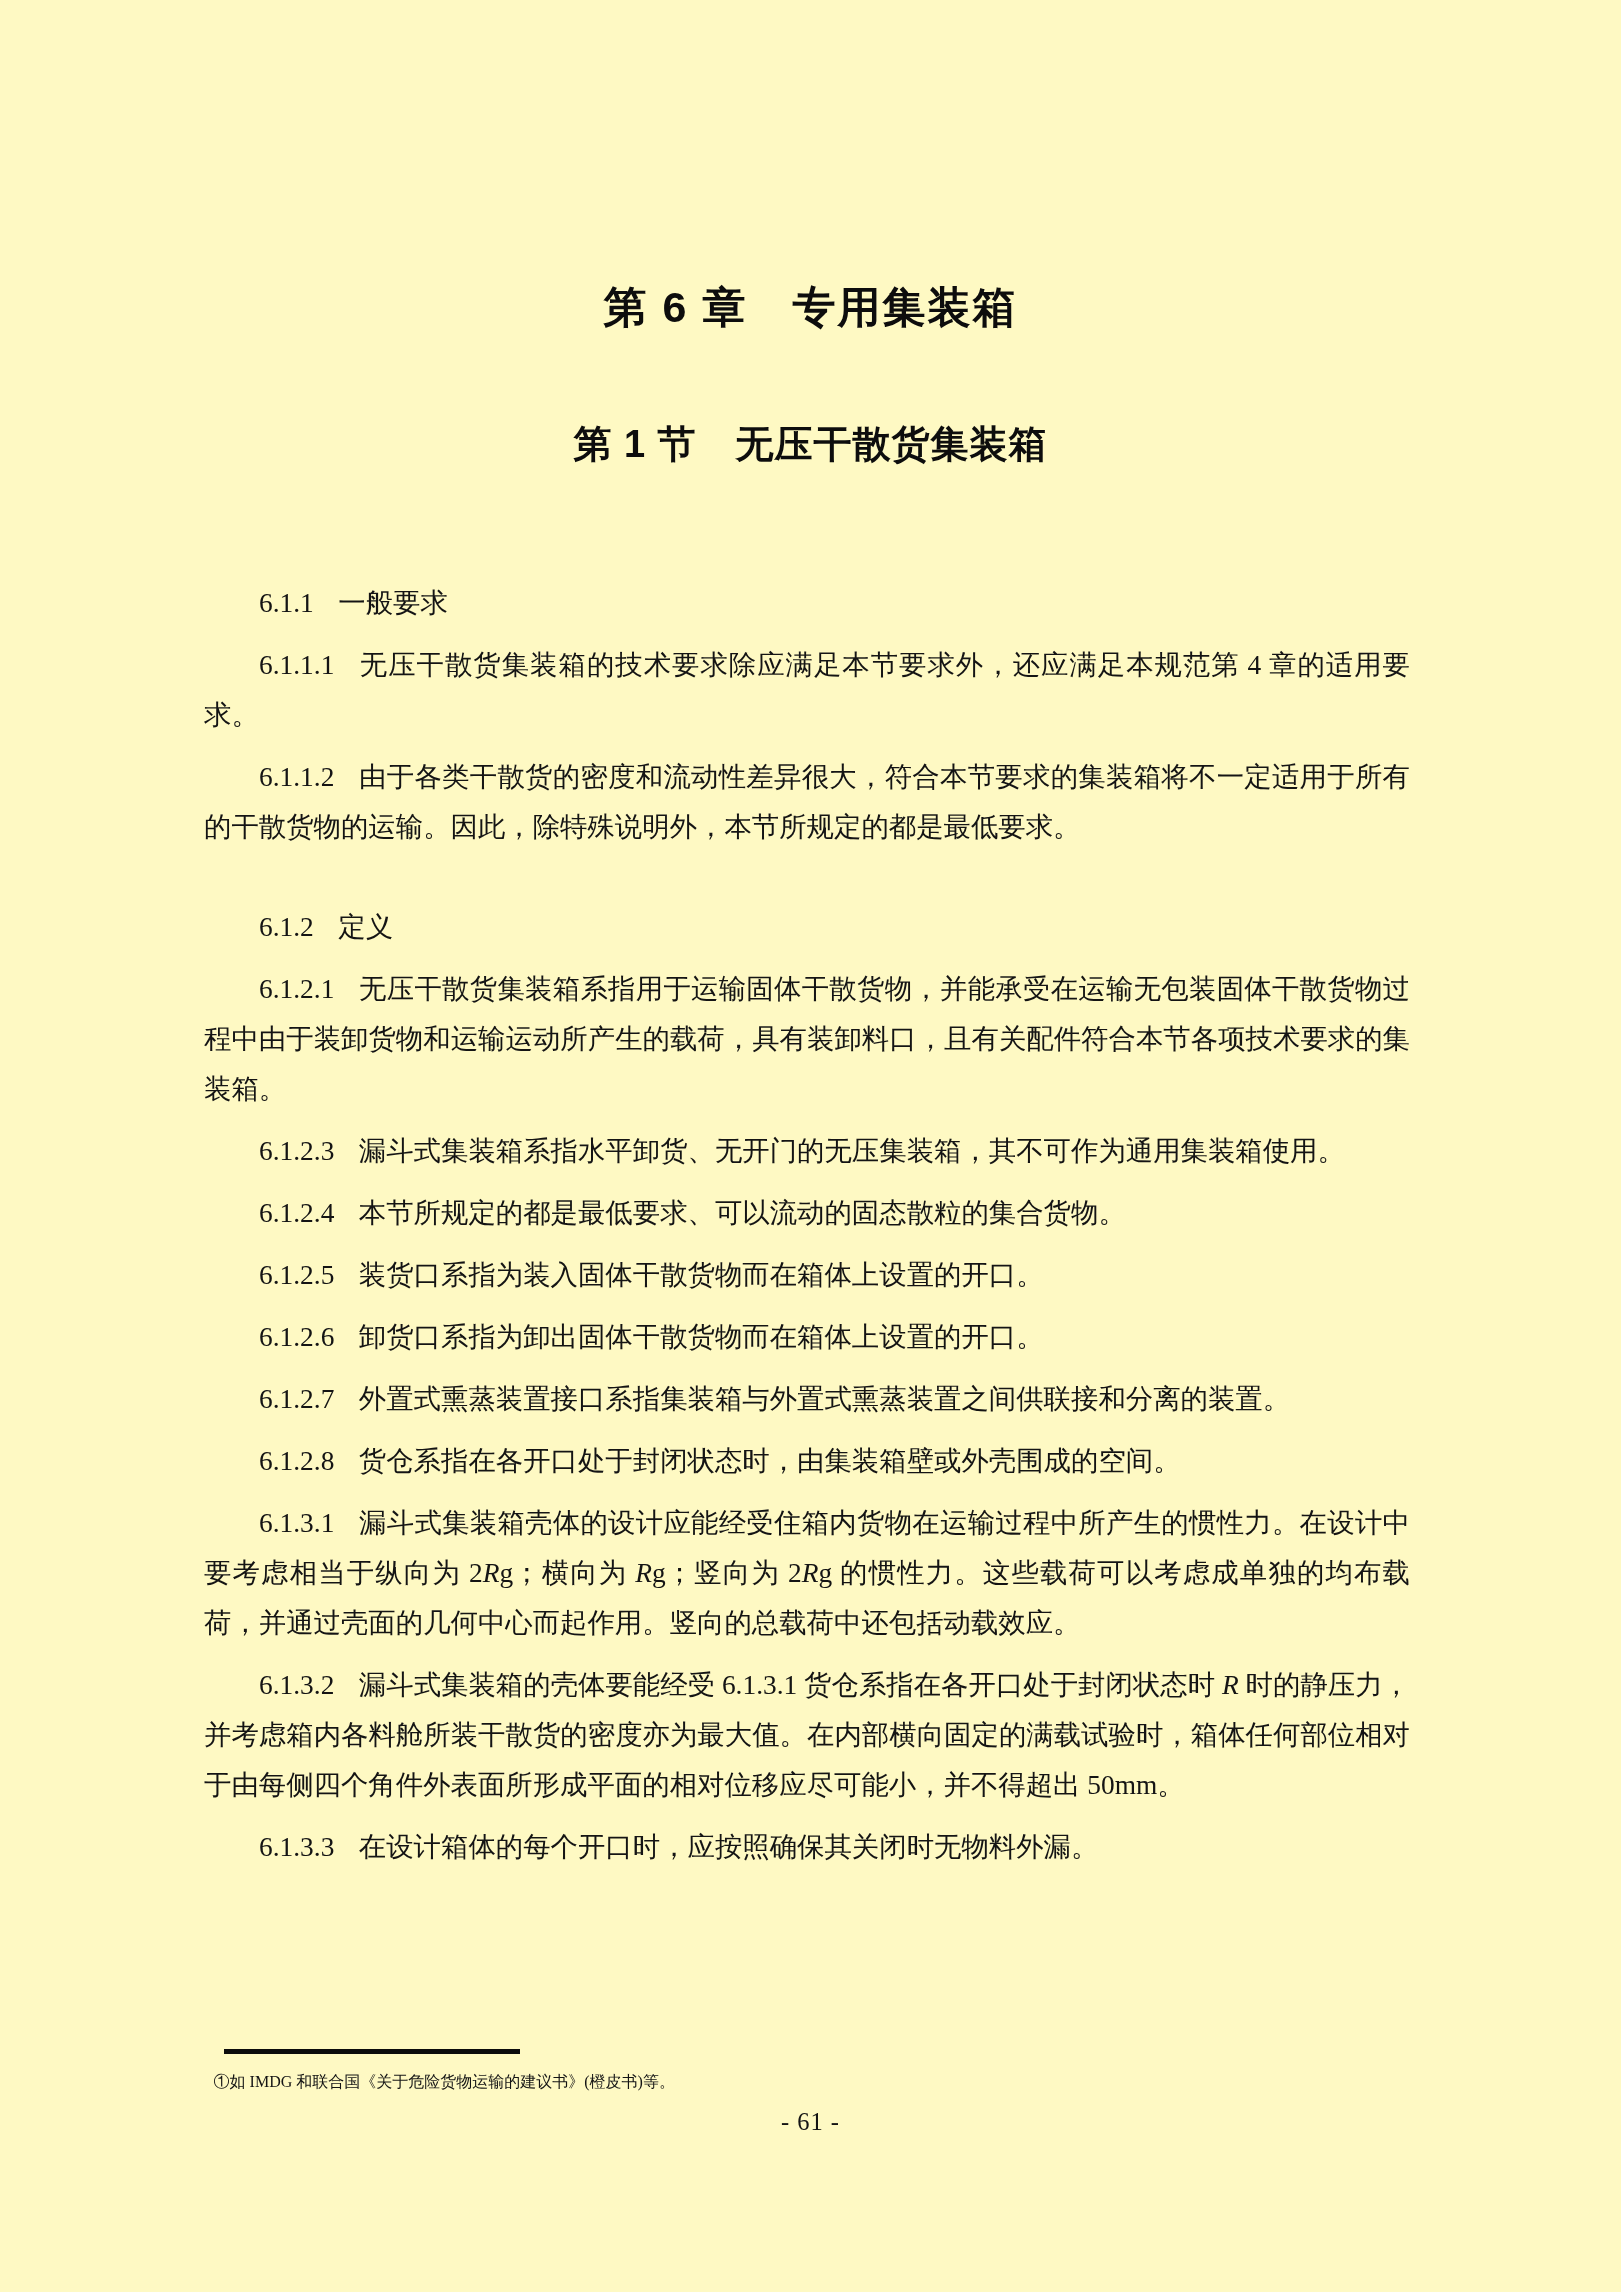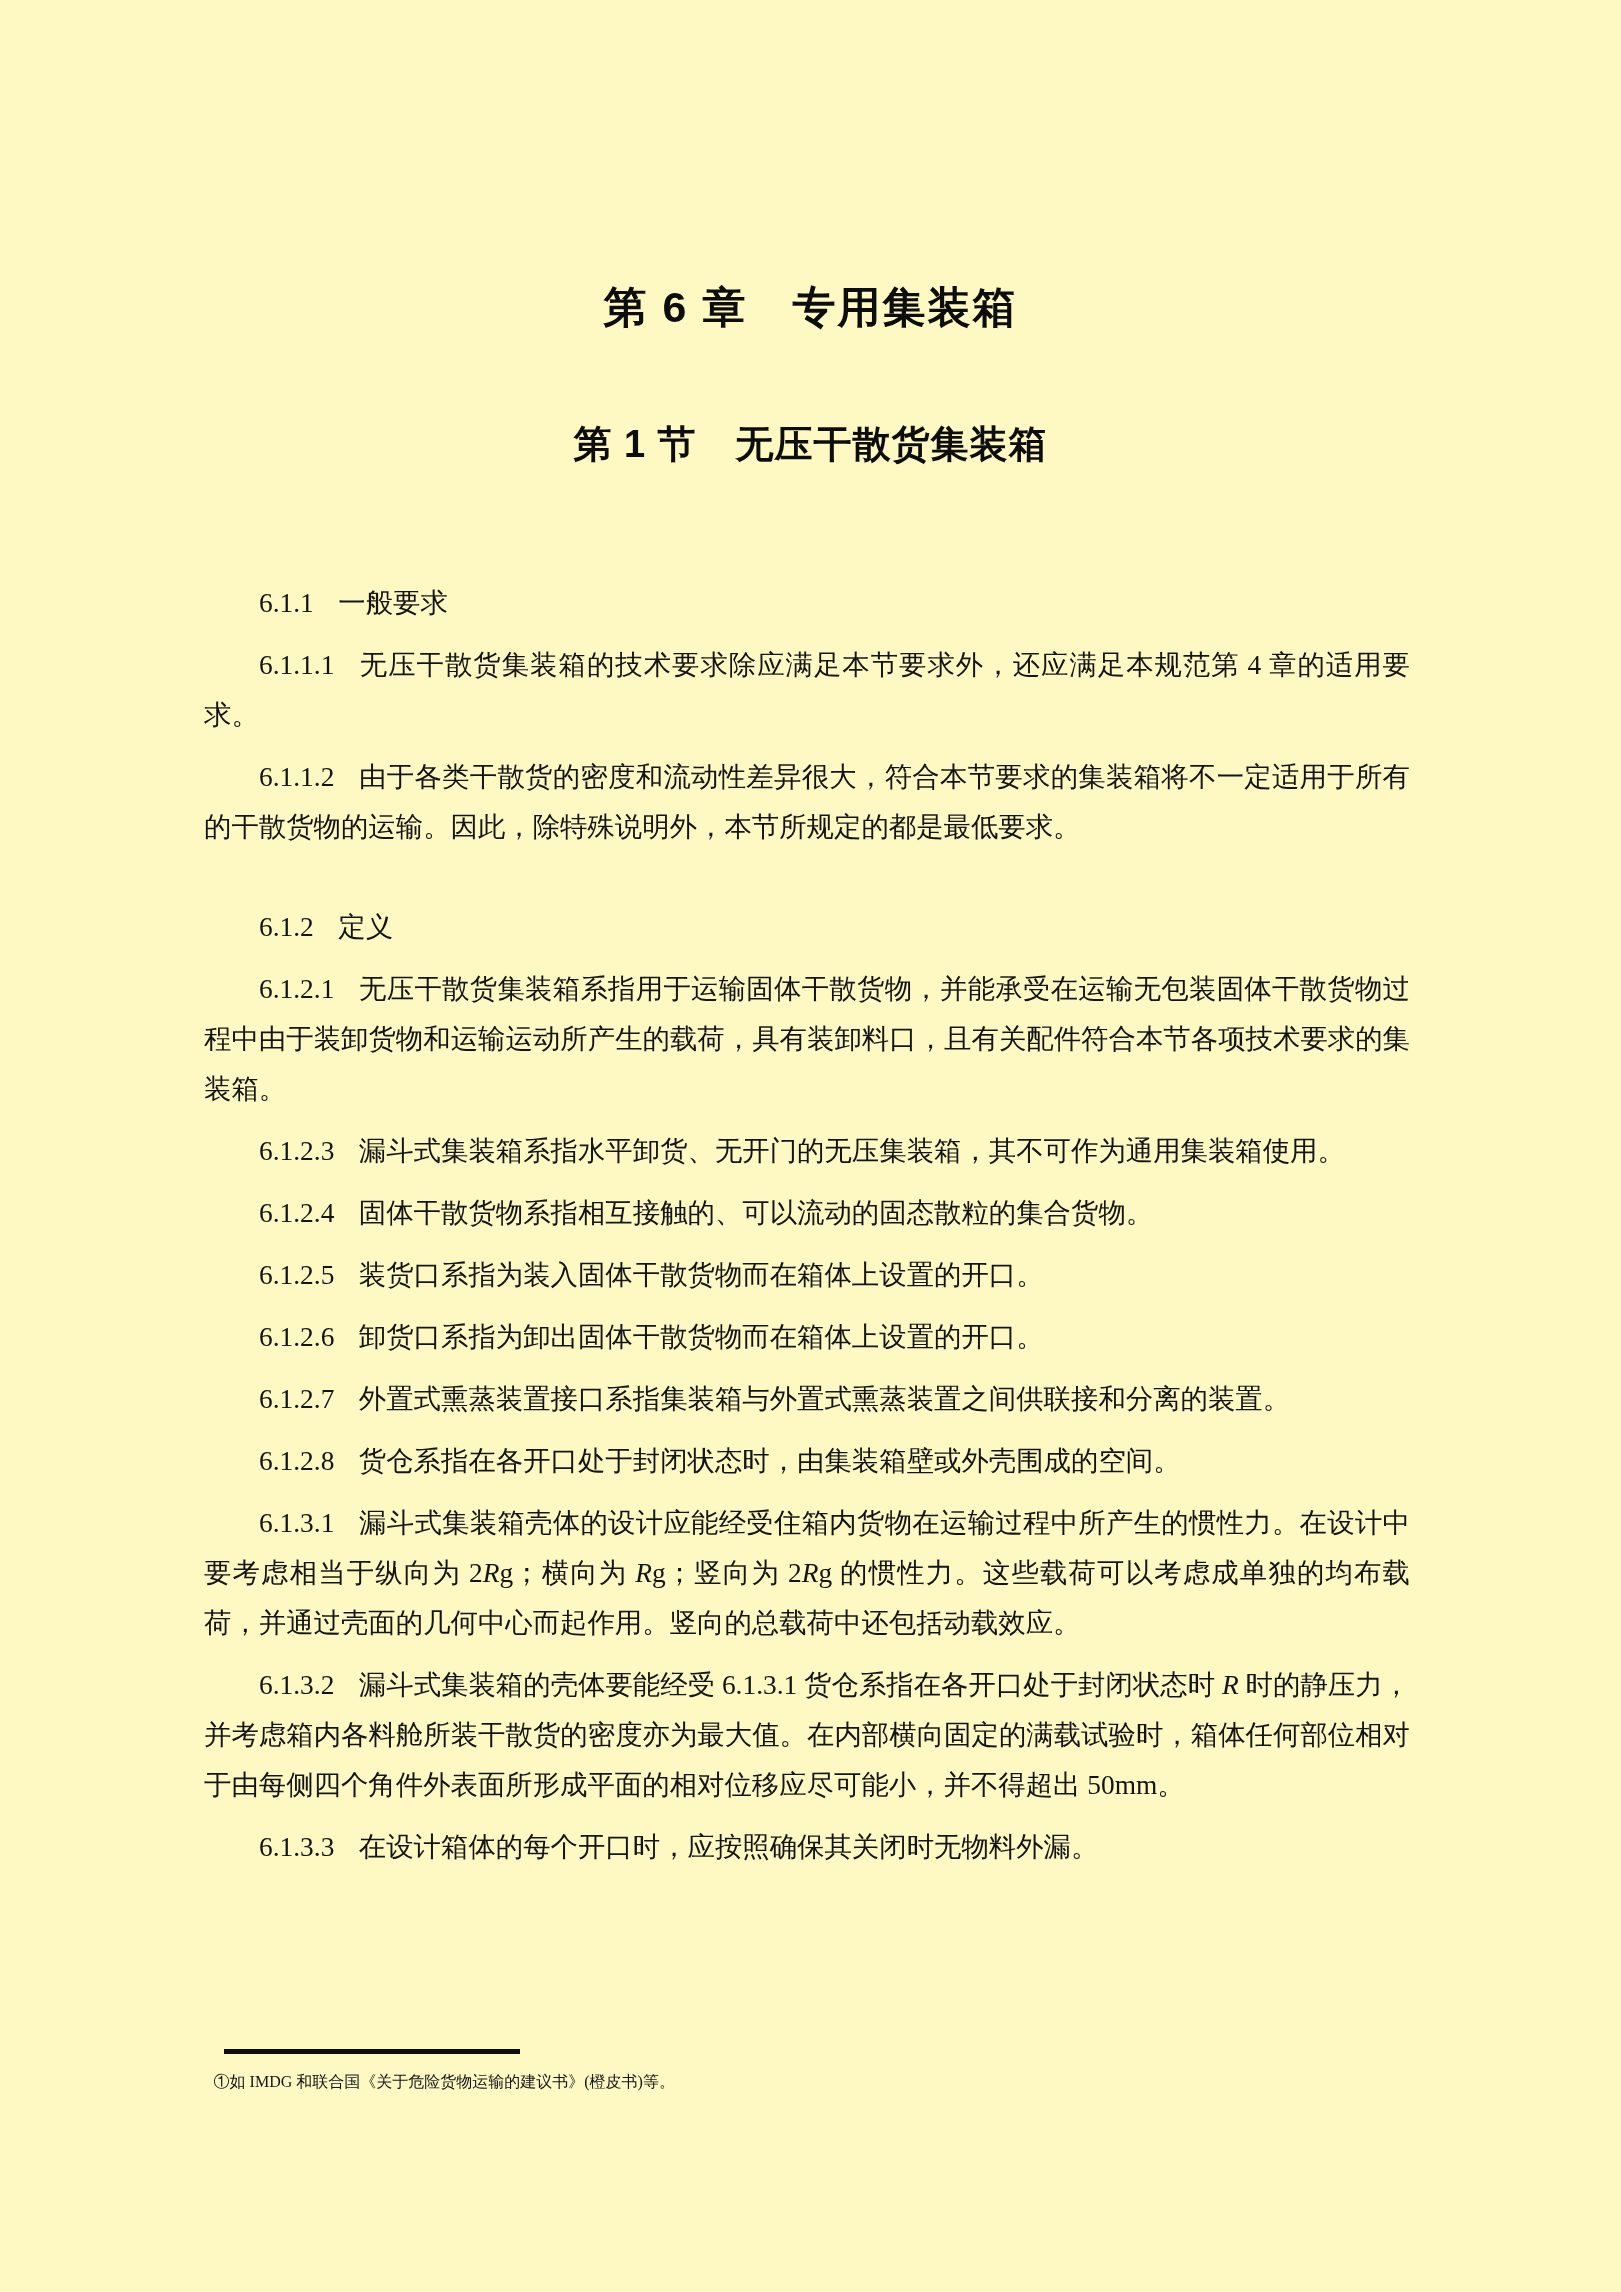--- a/index.html
+++ b/index.html
@@ -109,30 +109,31 @@
 
   <h2 class="section-title">第 1 节　无压干散货集装箱</h2>
 
   <div class="body-text" id="body-text">
       <p class="para"><span class="num">6.1.1</span><span>一般要求</span></p>
       <p class="para"><span class="num">6.1.1.1</span><span>无压干散货集装箱的技术要求除应满足本节要求外，还应满足本规范第 4 章的适用要求。</span></p>
       <p class="para"><span class="num">6.1.1.2</span><span>由于各类干散货的密度和流动性差异很大，符合本节要求的集装箱将不一定适用于所有的干散货物的运输。因此，除特殊说明外，本节所规定的都是最低要求。</span></p>
       <p class="para spaced"><span class="num">6.1.2</span><span>定义</span></p>
       <p class="para"><span class="num">6.1.2.1</span><span>无压干散货集装箱系指用于运输固体干散货物，并能承受在运输无包装固体干散货物过程中由于装卸货物和运输运动所产生的载荷，具有装卸料口，且有关配件符合本节各项技术要求的集装箱。</span></p>
       <p class="para"><span class="num">6.1.2.3</span><span>漏斗式集装箱系指水平卸货、无开门的无压集装箱，其不可作为通用集装箱使用。</span></p>
-      <p class="para"><span class="num">6.1.2.4</span><span>固体干散货物系指相互接触的、可以流动的固态散粒的集合货物。</span></p>
+      <p class="para"><span class="num">6.1.2.4</span><span>本节所规定的都是最低要求、可以流动的固态散粒的集合货物。</span></p>
       <p class="para"><span class="num">6.1.2.5</span><span>装货口系指为装入固体干散货物而在箱体上设置的开口。</span></p>
       <p class="para"><span class="num">6.1.2.6</span><span>卸货口系指为卸出固体干散货物而在箱体上设置的开口。</span></p>
       <p class="para"><span class="num">6.1.2.7</span><span>外置式熏蒸装置接口系指集装箱与外置式熏蒸装置之间供联接和分离的装置。</span></p>
       <p class="para"><span class="num">6.1.2.8</span><span>货仓系指在各开口处于封闭状态时，由集装箱壁或外壳围成的空间。</span></p>
       <p class="para"><span class="num">6.1.3.1</span><span>漏斗式集装箱壳体的设计应能经受住箱内货物在运输过程中所产生的惯性力。在设计中要考虑相当于纵向为 2</span><span class="it">R</span><span>g；横向为 </span><span class="it">R</span><span>g；竖向为 2</span><span class="it">R</span><span>g 的惯性力。这些载荷可以考虑成单独的均布载荷，并通过壳面的几何中心而起作用。竖向的总载荷中还包括动载效应。</span></p>
       <p class="para"><span class="num">6.1.3.2</span><span>漏斗式集装箱的壳体要能经受 6.1.3.1 货仓系指在各开口处于封闭状态时 </span><span class="it">R</span><span> 时的静压力，并考虑箱内各料舱所装干散货的密度亦为最大值。在内部横向固定的满载试验时，箱体任何部位相对于由每侧四个角件外表面所形成平面的相对位移应尽可能小，并不得超出 50mm。</span></p>
       <p class="para"><span class="num">6.1.3.3</span><span>在设计箱体的每个开口时，应按照确保其关闭时无物料外漏。</span></p>
     </div>
 
   <div class="footnote-area">
     <div class="fn-sep"></div>
     <p class="fn-text"><span>①</span><span>如 IMDG 和联合国《关于危险货物运输的建议书》(橙皮书)等。</span></p>
   </div>
 
+  <div class="page-number">- 61 -</div>
 
 </div>
 
 
 </body></html>

